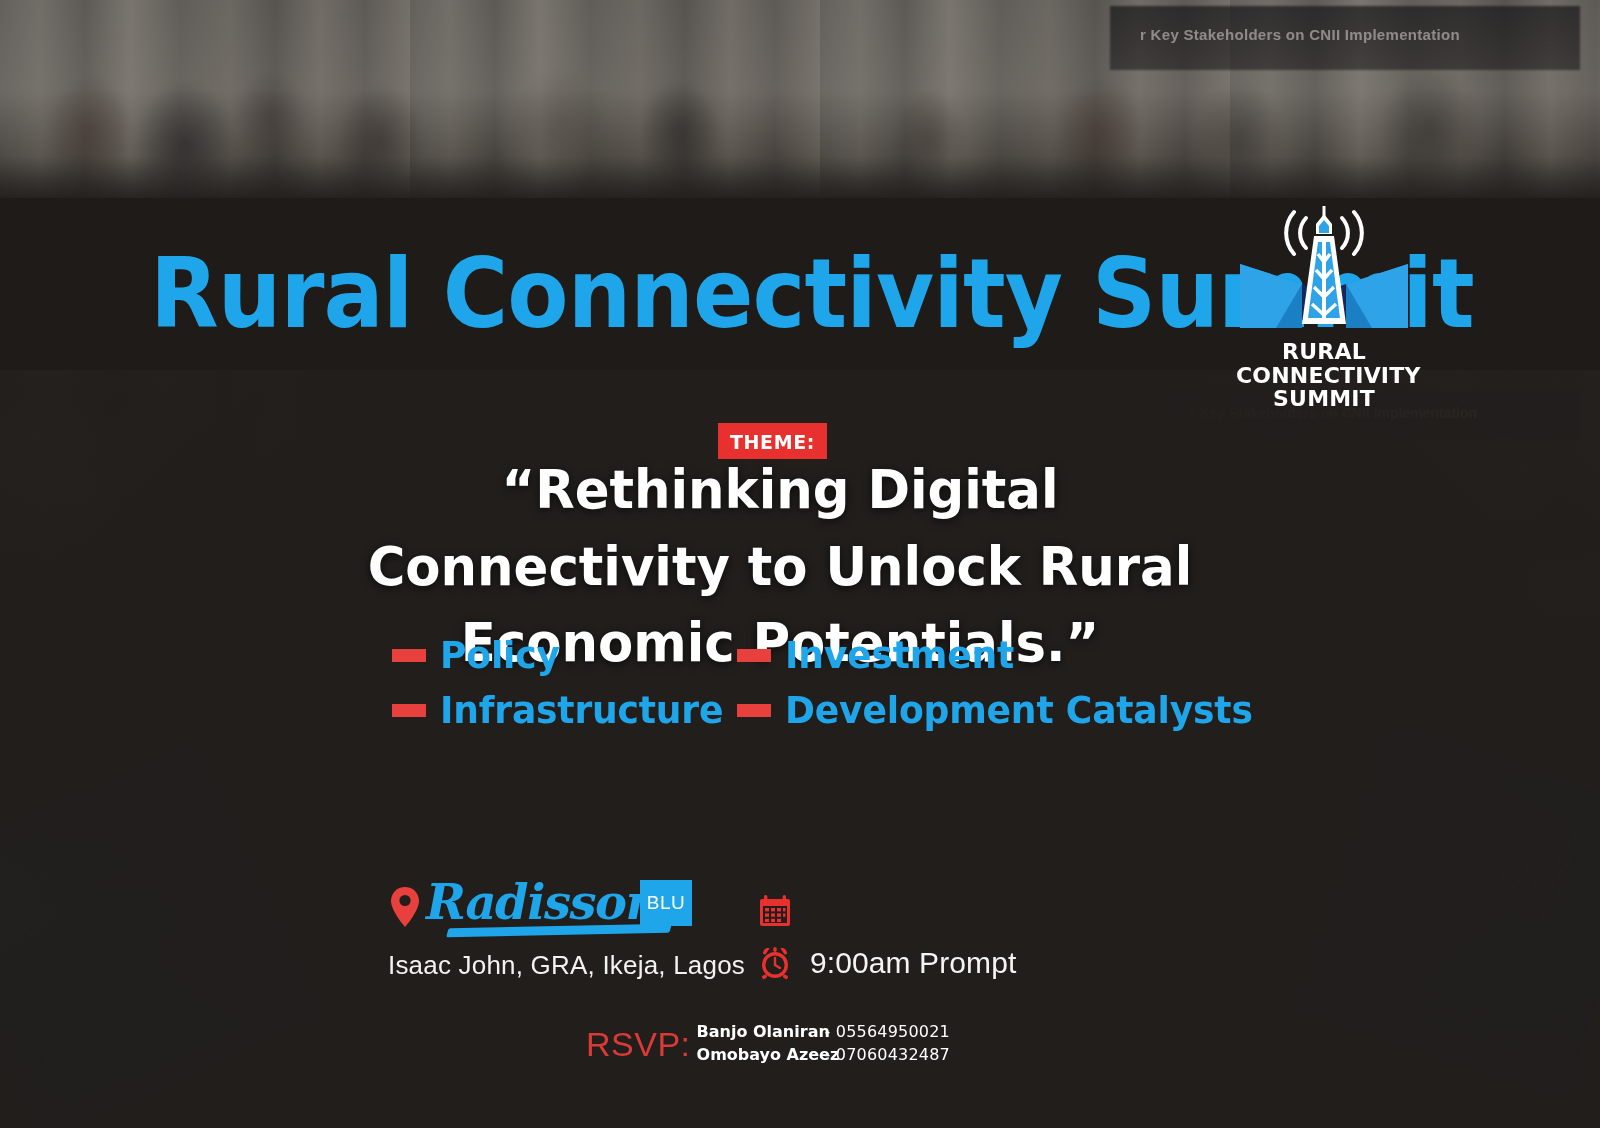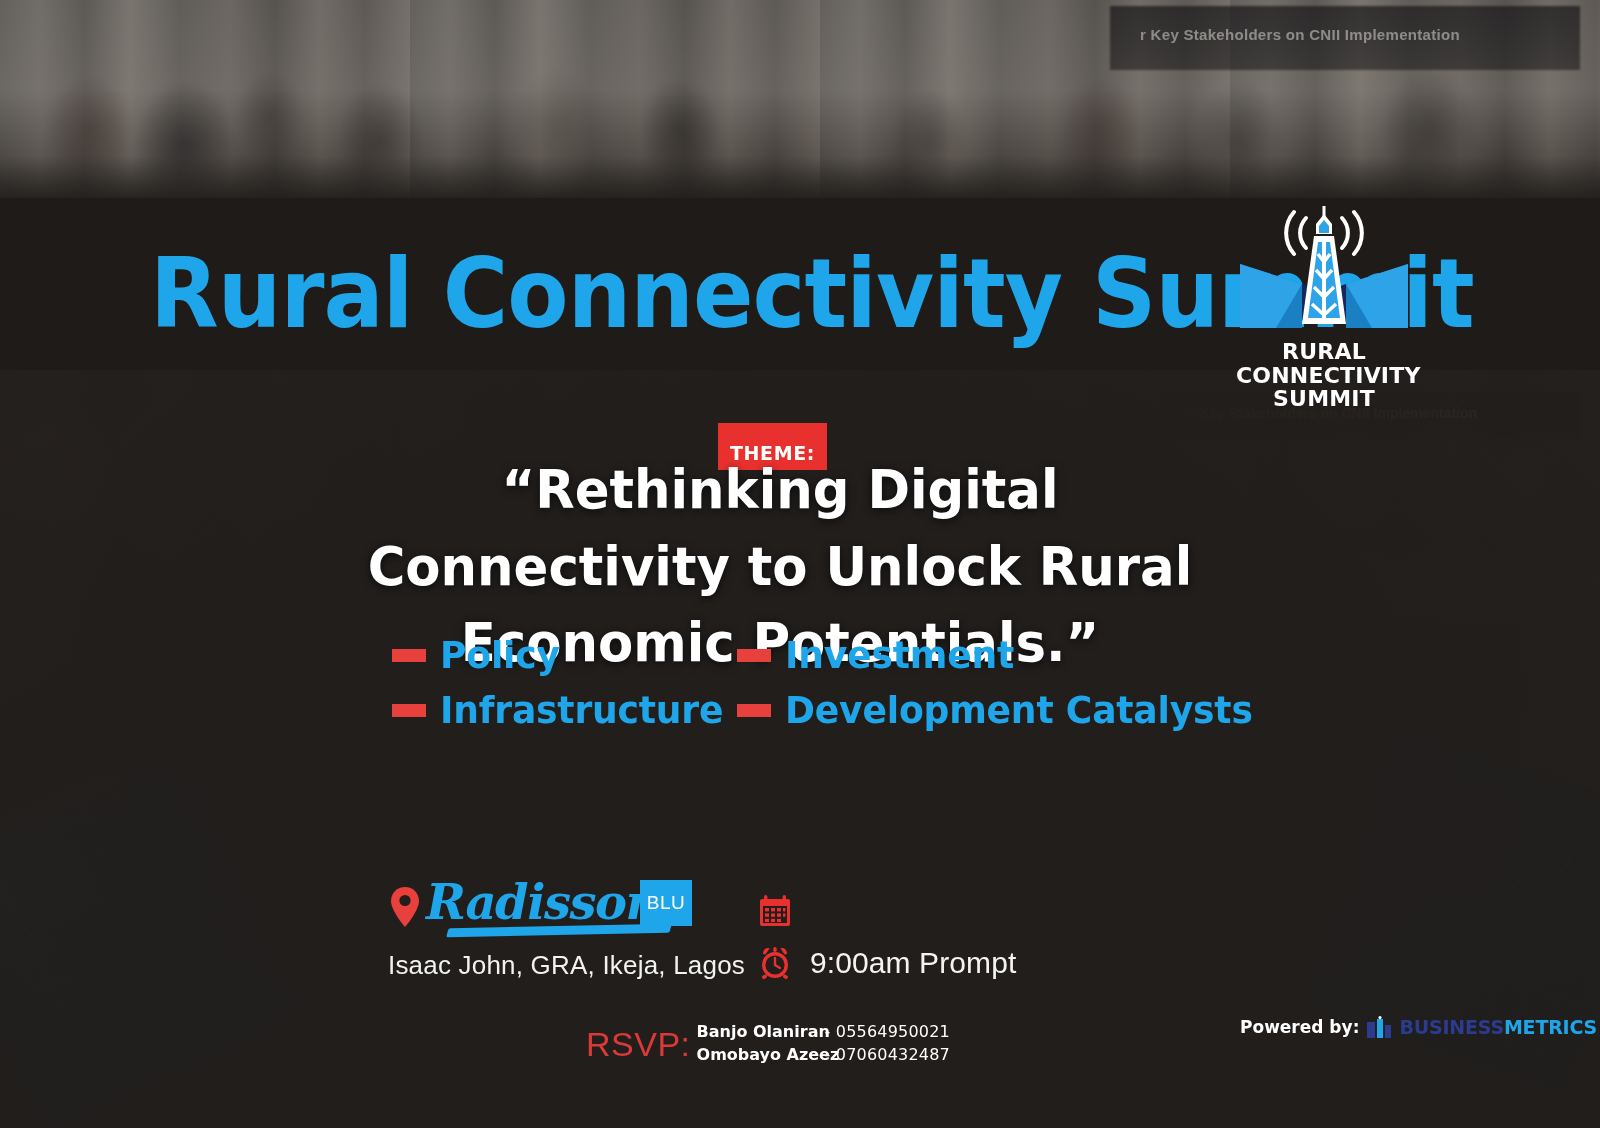--- a/index.html
+++ b/index.html
@@ -194,21 +194,21 @@
   
   .theme-badge {
     position: absolute;
     left: 718px; top: 423px;
     background: #e8312f;
     color: #ffffff;
     font-family: "DejaVu Sans", sans-serif;
     font-weight: 700;
     font-size: 19px;
     letter-spacing: .6px;
-    padding: 19px 12px 6px 12px;
+    padding: 8px 12px 6px 12px;
   }
 
   
   .theme-text {
     position: absolute;
     left: 290px; top: 452px;
     width: 980px;
     color: #ffffff;
     font-family: "DejaVu Sans", sans-serif;
     font-weight: 700;
@@ -497,25 +497,15 @@
           <span class="rsvp-name">Banjo Olaniran</span>
           <span class="rsvp-phone">- 05564950021</span>
         </div>
         <div class="rsvp-line">
           <span class="rsvp-name">Omobayo Azeez</span>
           <span class="rsvp-phone">- 07060432487</span>
         </div>
       </div>
     </div>
 
-    <div class="powered">
-      <span class="powered-label">Powered by:</span>
-      <svg class="bm-mark" viewBox="0 0 24 22">
-        <rect x="0" y="6" width="8" height="16" fill="#2b3b8f"></rect>
-        <rect x="10" y="3" width="6" height="19" fill="#1fa6ea"></rect>
-        <rect x="18" y="9" width="6" height="13" fill="#2b3b8f"></rect>
-        <circle cx="13" cy="1.6" r="1.6" fill="#ffffff"></circle>
-      </svg>
-      <span class="bm-word"><span class="bm-business">BUSINESS</span><span class="bm-metrics">METRICS</span></span>
-    </div>
 
   </div>
 </div>
 
 </body></html>

